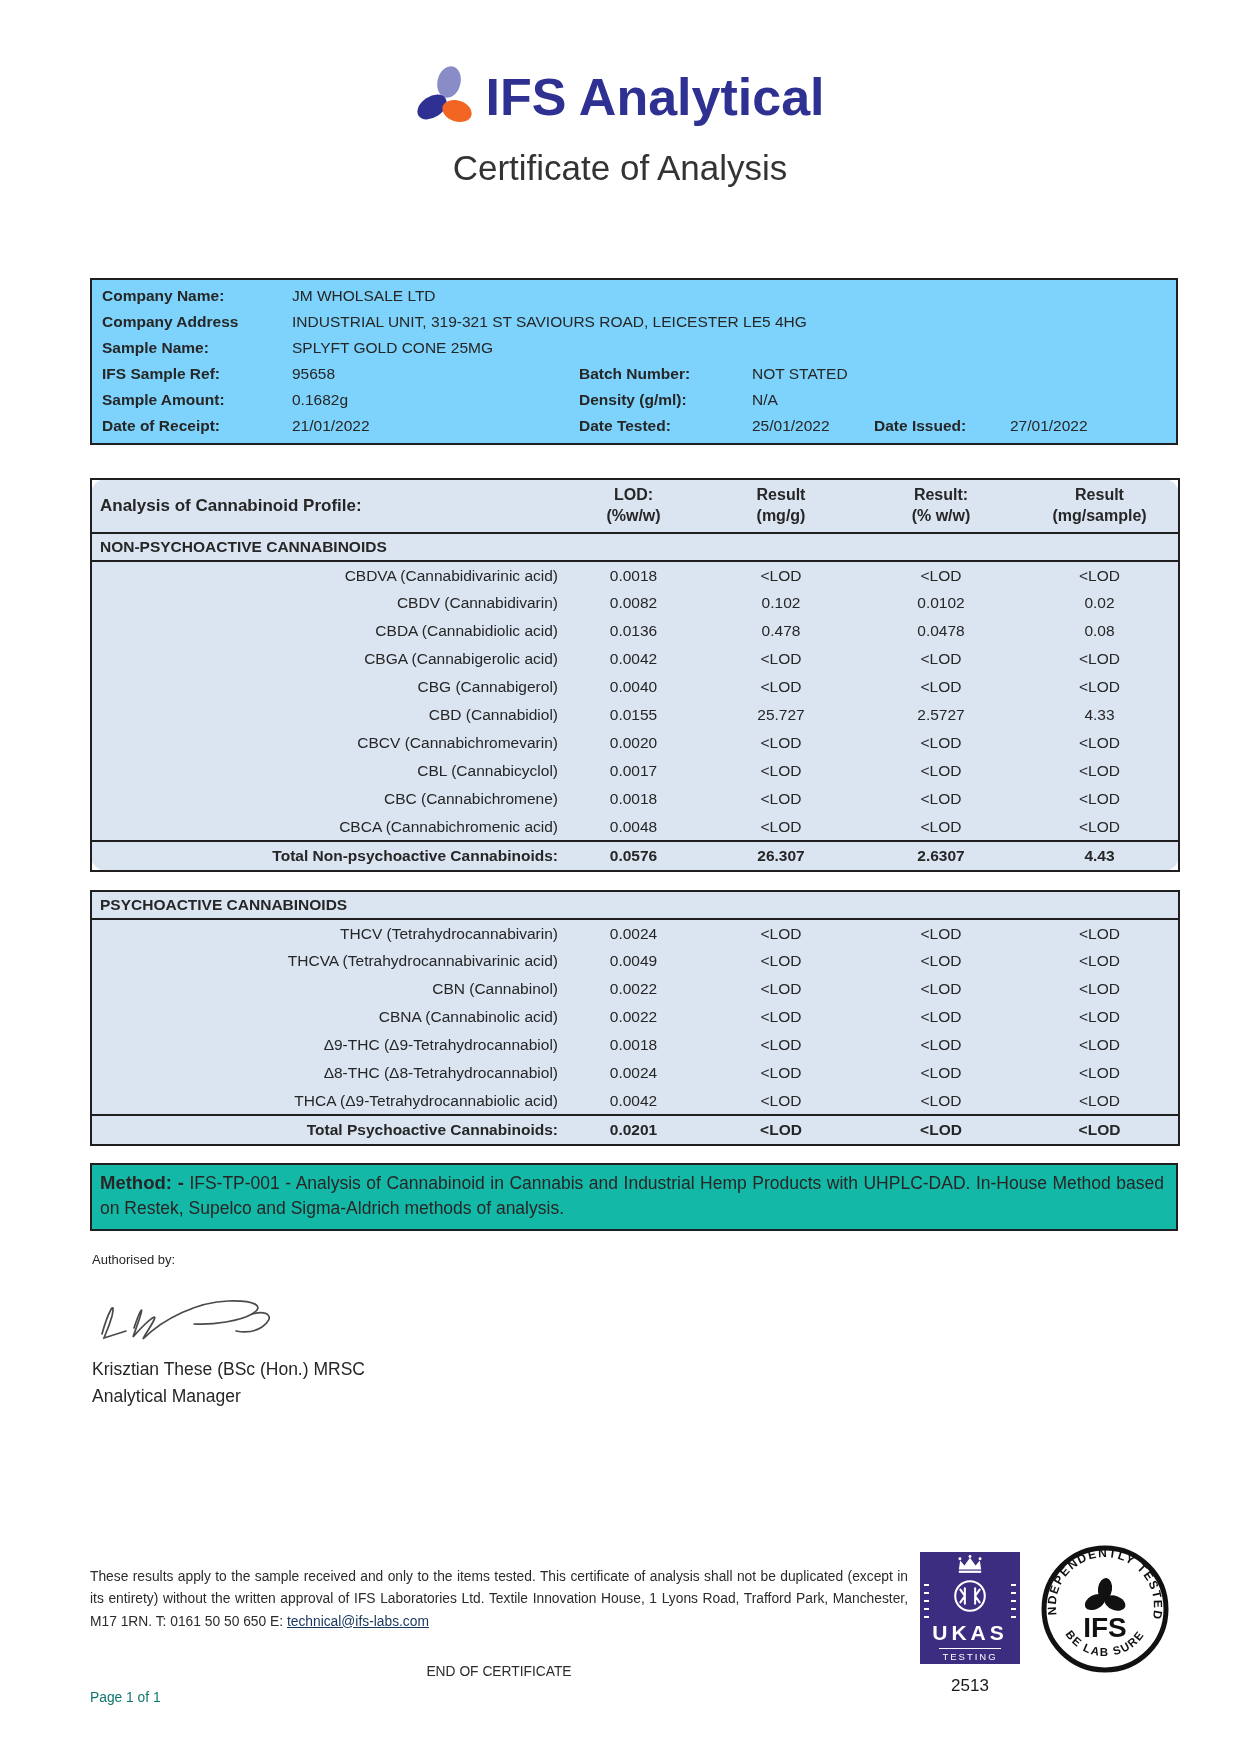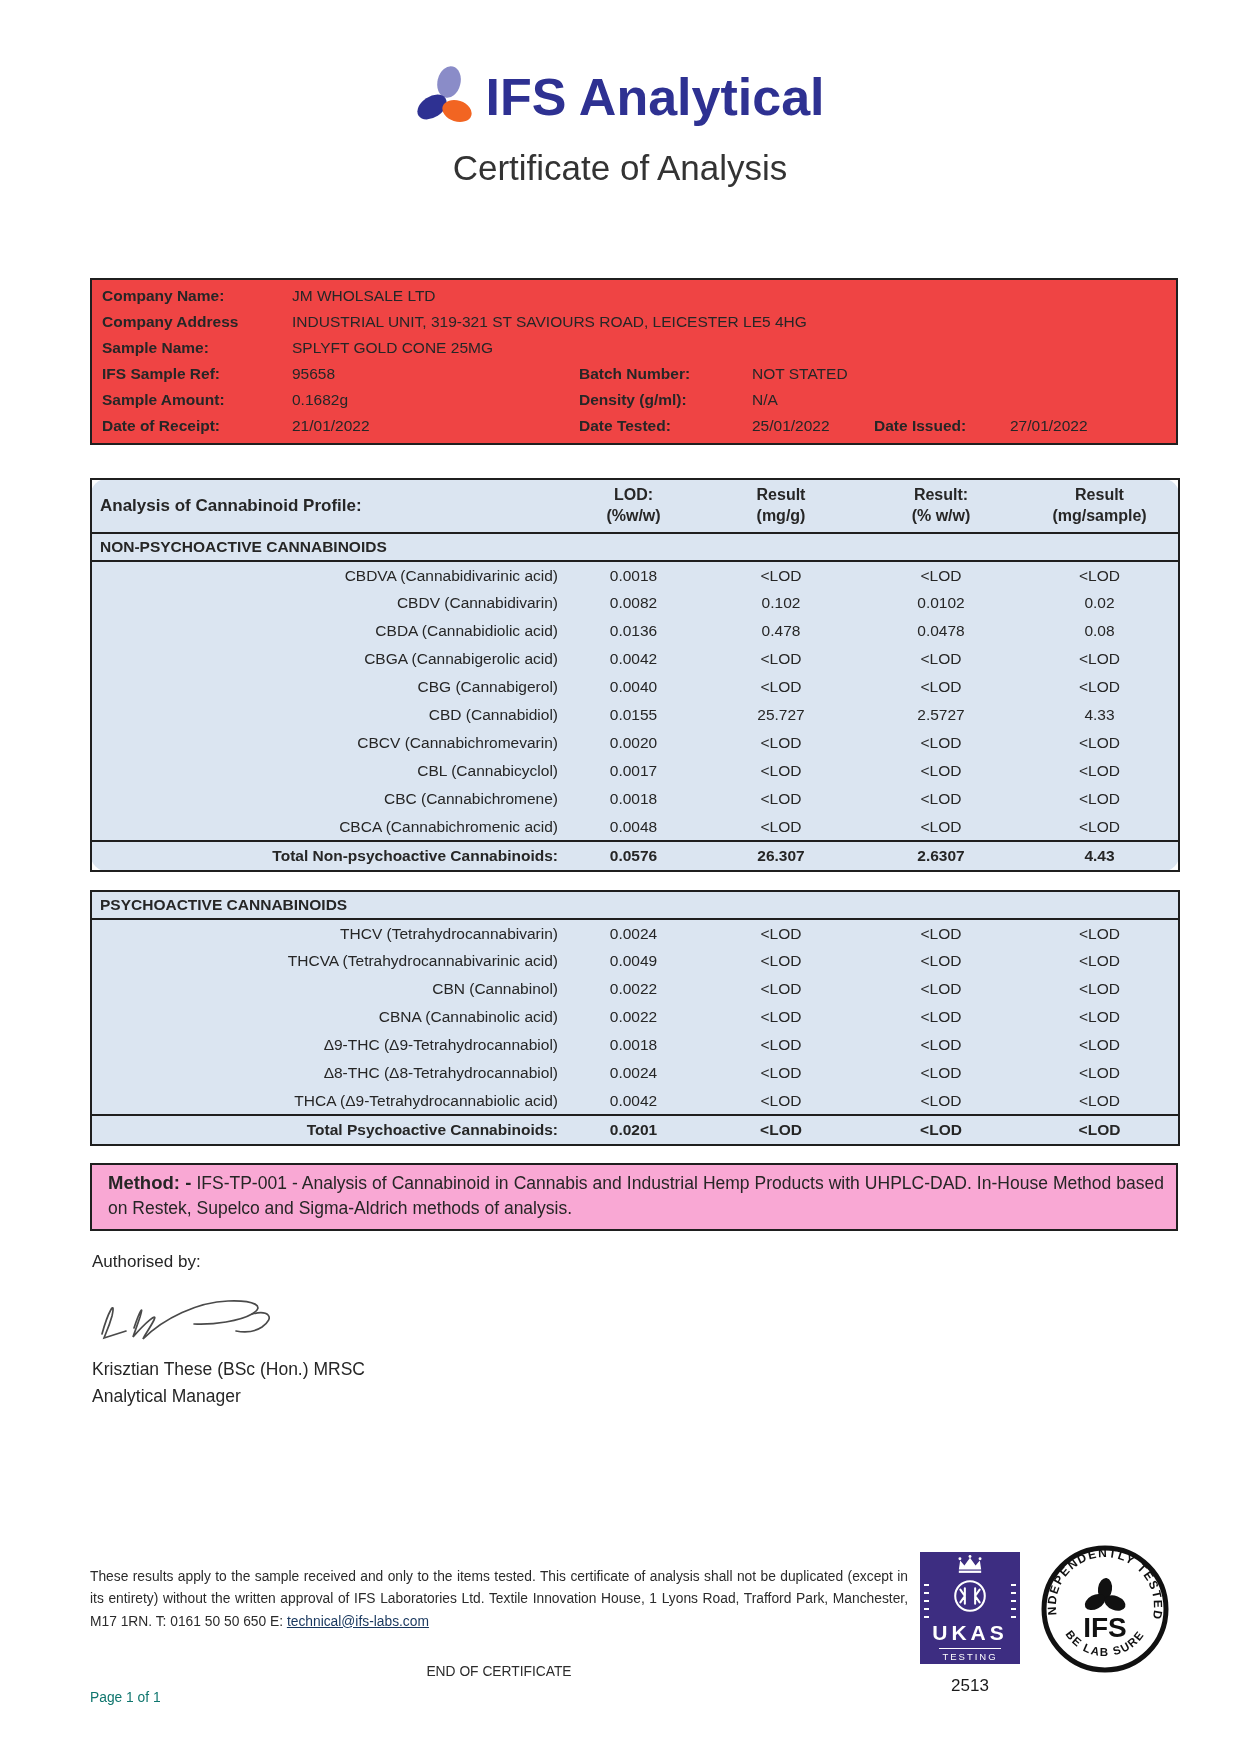--- a/index.html
+++ b/index.html
@@ -12,21 +12,21 @@
 
   
   .header { position: absolute; top: 62px; left: 0; width: 100%; text-align: center; }
   .logo-row { display: flex; justify-content: center; align-items: center; gap: 12px; }
   .brand { font-size: 52px; font-weight: bold; color: #2e3192; letter-spacing: 0px; }
   .doc-title { margin-top: 16px; font-size: 35px; font-weight: 400; color: #333333; }
 
   
   .info-table {
     position: absolute; top: 278px; left: 90px; width: 1088px;
-    border: 2.5px solid #1f1f1f; background: #ef4444;
+    border: 2.5px solid #1f1f1f; background: #7dd3fc;
     display: grid; grid-template-columns: 190px 287px 173px 122px 136px 174px;
     font-size: 15.5px; padding: 3px 0 4px 0;
   }
   .info-table .cell { padding: 1px 10px; line-height: 24px; white-space: nowrap; overflow: hidden; }
   .info-table .lbl { font-weight: bold; }
   .sp5 { grid-column: span 5; }
   .sp3 { grid-column: span 3; }
 
   
   table.tbl {
@@ -45,27 +45,27 @@
   .tbl .col-head { font-weight: bold; font-size: 16px; text-align: center; line-height: 1.3; }
   .tbl thead tr.head-row { border-bottom: 2.5px solid #1f1f1f; height: 54px; }
   .tbl tr.section-row { border-bottom: 2.5px solid #1f1f1f; }
   .tbl tr.section-row td { font-weight: bold; font-size: 15.5px; padding: 4px 8px; }
   .tbl tbody tr { height: 28px; }
   .tbl tfoot tr { border-top: 2.5px solid #1f1f1f; font-weight: bold; height: 30px; }
 
   
   .method-box {
     position: absolute; top: 1163px; left: 90px; width: 1088px;
-    border: 2.5px solid #1f1f1f; background: #f9a8d4;
-    padding: 5px 12px 8px 16px; font-size: 17.5px; line-height: 1.42; text-align: justify;
+    border: 2.5px solid #1f1f1f; background: #14b8a6;
+    padding: 5px 12px 8px 8px; font-size: 17.5px; line-height: 1.42; text-align: justify;
   }
   .method-box .m-lbl { font-weight: bold; font-size: 18.5px; }
 
   
-  .auth-label { position: absolute; top: 1252px; left: 92px; font-size: 17px; }
+  .auth-label { position: absolute; top: 1252px; left: 92px; font-size: 13px; }
   .signature { position: absolute; top: 1284px; left: 94px; }
   .signer { position: absolute; top: 1356px; left: 92px; font-size: 17.5px; line-height: 1.55; }
 
   
   .disclaimer {
     position: absolute; top: 1566px; left: 90px; width: 818px;
     font-size: 13.8px; line-height: 1.62; text-align: justify; color: #2b2b2b;
   }
   .email-link { text-decoration: underline; color: #17365d; cursor: pointer; }
   .end-cert { position: absolute; top: 1664px; left: 90px; width: 818px; text-align: center; font-size: 13.8px; color: #2b2b2b; }

